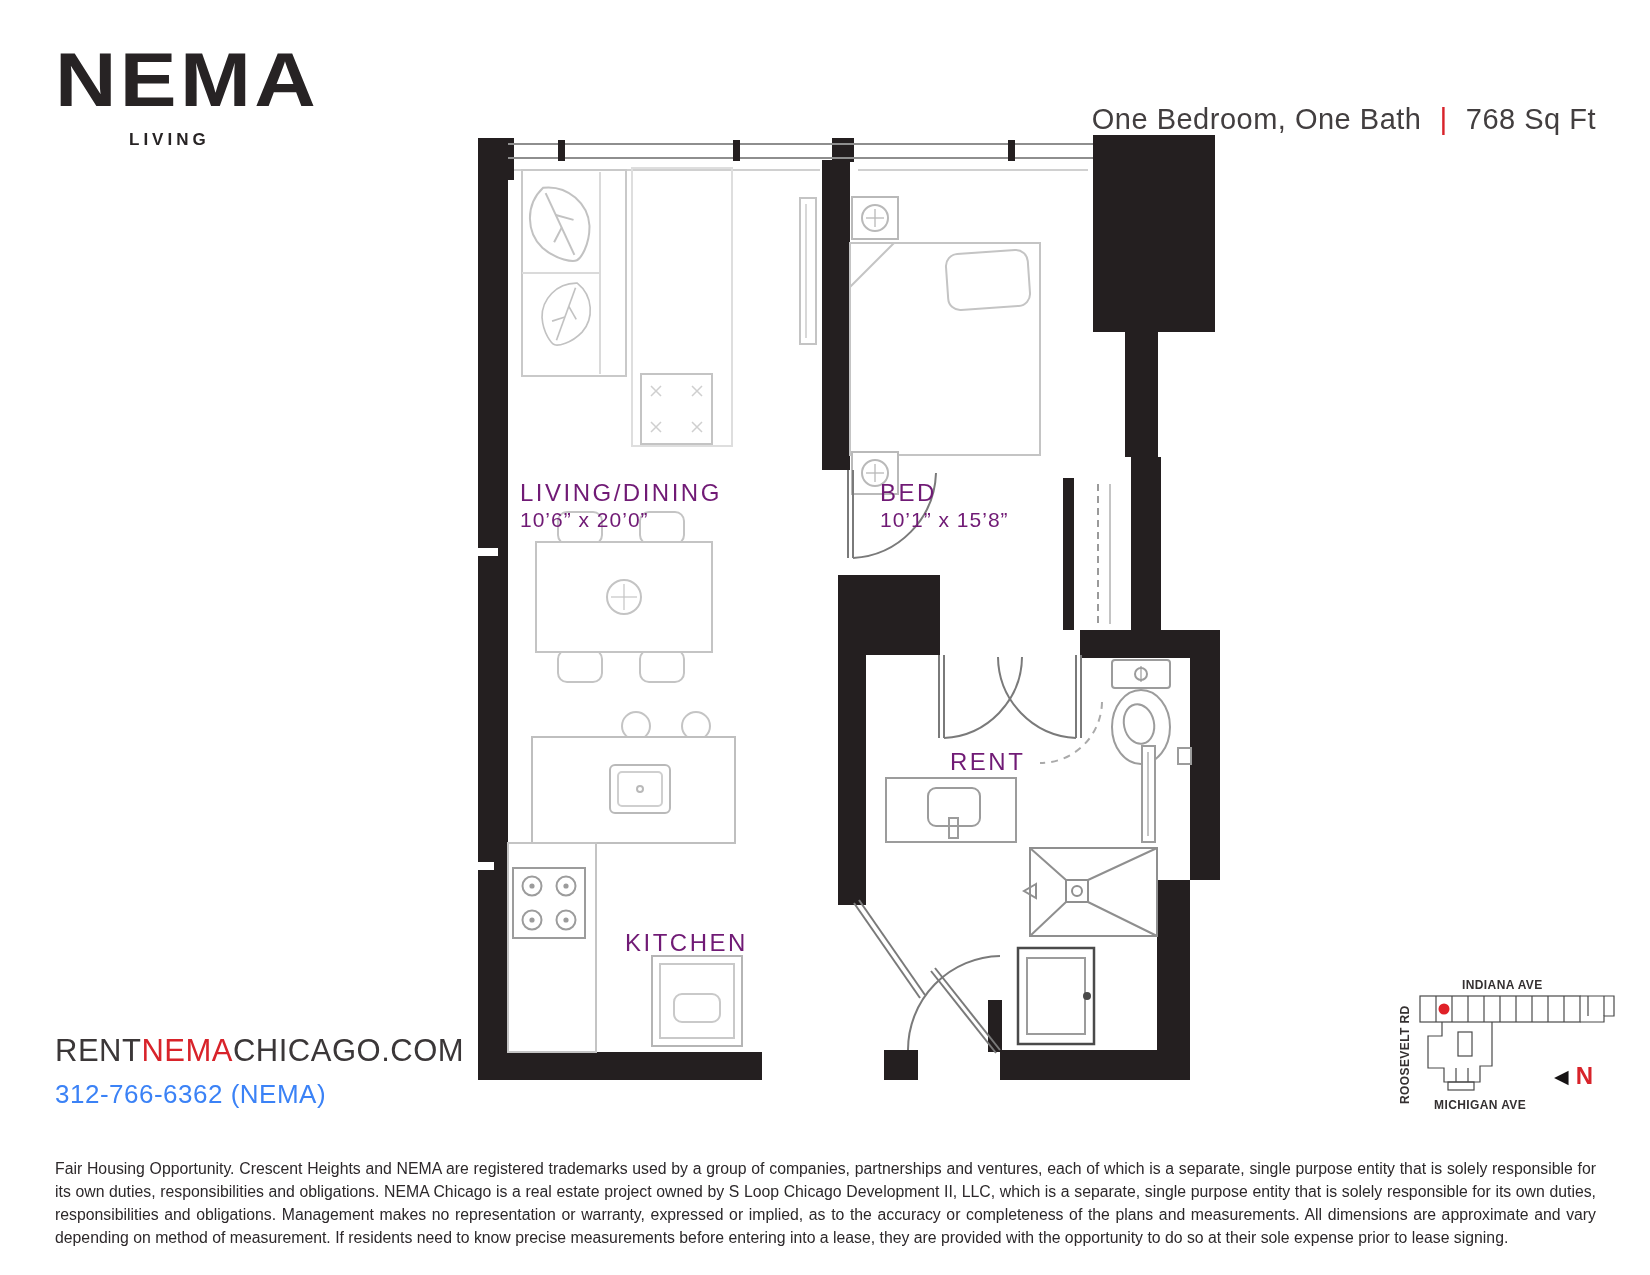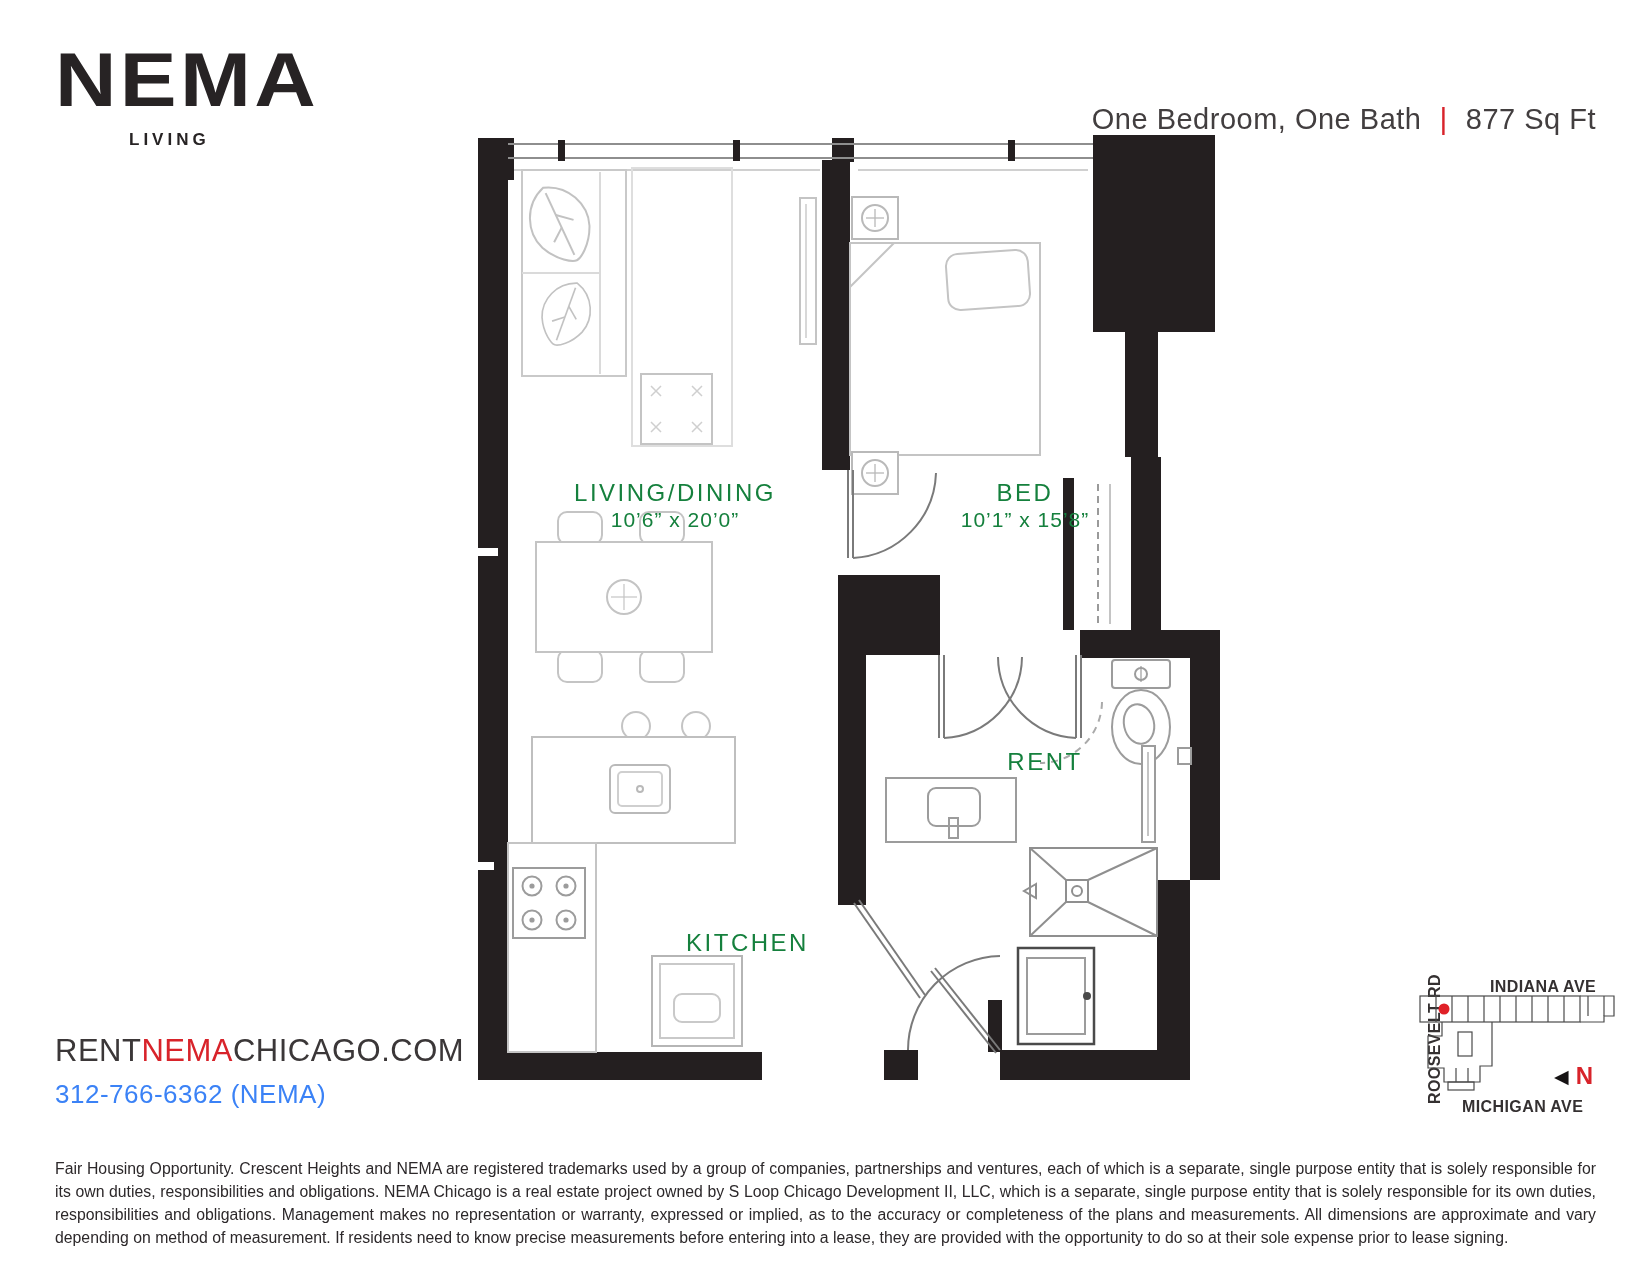--- a/index.html
+++ b/index.html
@@ -8,38 +8,38 @@
   
   .brand{position:absolute;left:55px;top:44px;}
   .logo{font-size:76px;font-weight:700;letter-spacing:3px;color:#272324;line-height:0.95;
         transform:scaleX(1.12);transform-origin:left center;}
   .city{margin:14px 0 0 74px;font-size:17px;font-weight:700;letter-spacing:4px;color:#272324;}
   .plan-title{position:absolute;right:54px;top:88px;display:flex;align-items:flex-end;
               font-size:29px;color:#423e3f;letter-spacing:0.5px;white-space:nowrap;margin-top:14px;}
   .plan-title .sep{color:#d8232a;margin:0 18px;font-size:30px;}
   
   .plan-svg{position:absolute;left:0;top:0;width:1650px;height:1275px;}
-  .room-label{position:absolute;text-align:center;color:#15803d;}
+  .room-label{position:absolute;color:#701a75;}
   .room-name{font-size:24px;letter-spacing:2.5px;line-height:28px;}
   .room-dims{font-size:21px;letter-spacing:1px;line-height:26px;}
   .label-living{left:520px;top:479px;width:310px;}
   .label-bed{left:880px;top:479px;width:290px;}
   .label-bath{left:950px;top:748px;width:190px;}
   .label-kitchen{left:625px;top:929px;width:245px;}
   
   .contact{position:absolute;left:55px;top:1033px;}
   .website{font-size:31px;letter-spacing:0.5px;color:#3b3738;}
   .website .hl{color:#d8232a;}
   .phone{font-size:26px;color:#3b82f6;margin-top:10px;letter-spacing:0.5px;}
   
   .disclaimer{position:absolute;left:55px;top:1141px;width:1541px;font-size:15.8px;
               line-height:23px;text-align:justify;color:#2c282a;}
   
   .sitemap{position:absolute;left:1396px;top:978px;width:254px;height:150px;}
-  .sitemap .street{position:absolute;font-size:16px;font-weight:700;letter-spacing:0.4px;color:#343031;white-space:nowrap;margin-left:28px;}
+  .sitemap .street{position:absolute;font-size:12px;font-weight:700;letter-spacing:0.4px;color:#343031;white-space:nowrap;}
   .st-top{left:66px;top:0px;}
   .st-left{left:2px;top:30px;writing-mode:vertical-rl;transform:rotate(180deg);height:96px;}
   .st-bottom{left:38px;top:120px;}
   .north{position:absolute;left:158px;top:86px;display:flex;align-items:center;}
   .north .tri{font-size:19px;color:#161314;line-height:1;}
   .north .n{font-size:24px;font-weight:700;color:#d8232a;margin-left:7px;line-height:1;}
   .map-svg{position:absolute;left:22px;top:14px;}
 </style>
 </head>
 <body>
@@ -47,21 +47,21 @@
 <div class="page">
 
   <div class="brand">
     <div class="logo">NEMA</div>
     <div class="city">LIVING</div>
   </div>
 
   <div class="plan-title">
     <span>One Bedroom, One Bath</span>
     <span class="sep">|</span>
-    <span>877 Sq Ft</span>
+    <span>768 Sq Ft</span>
   </div>
 
   <svg class="plan-svg" viewBox="0 0 1650 1275">
 
     <g fill="#241f20" stroke="none">
       <rect x="478" y="138" width="36" height="42"></rect>
       <rect x="478" y="180" width="30" height="872"></rect>
       <rect x="478" y="1052" width="284" height="28"></rect>
       <rect x="1093" y="135" width="122" height="197"></rect>
       <rect x="1125" y="332" width="33" height="125"></rect>

